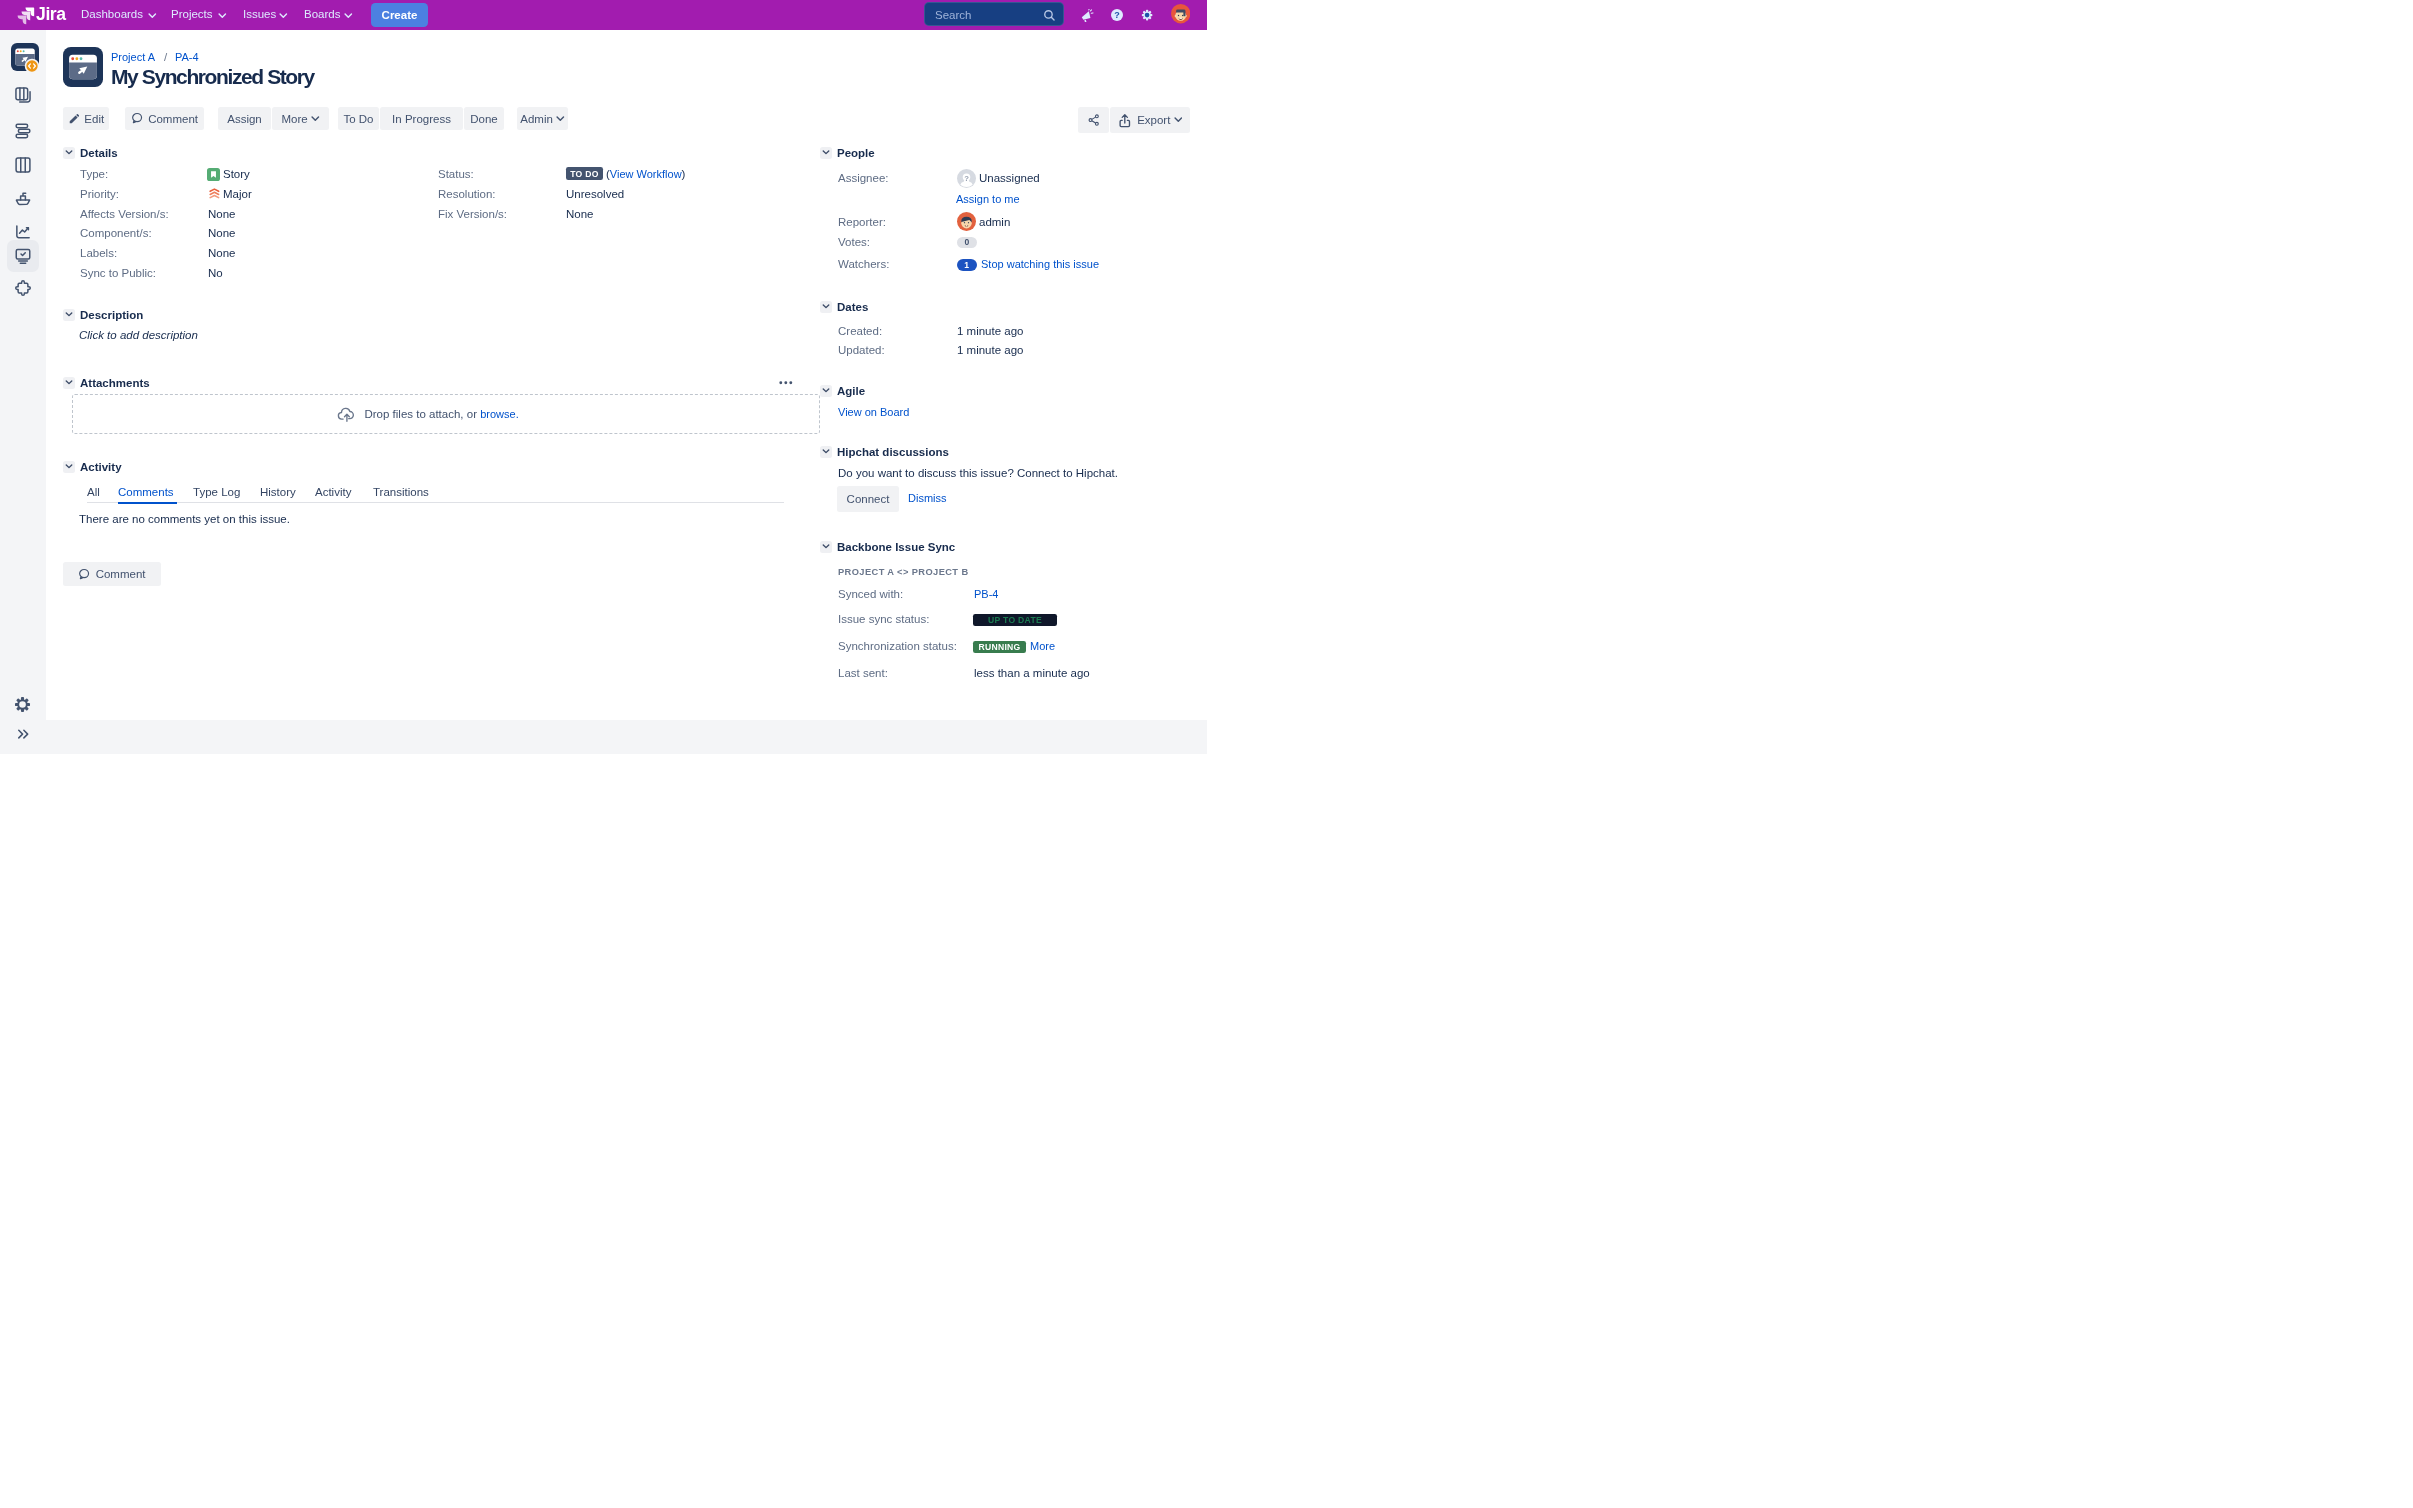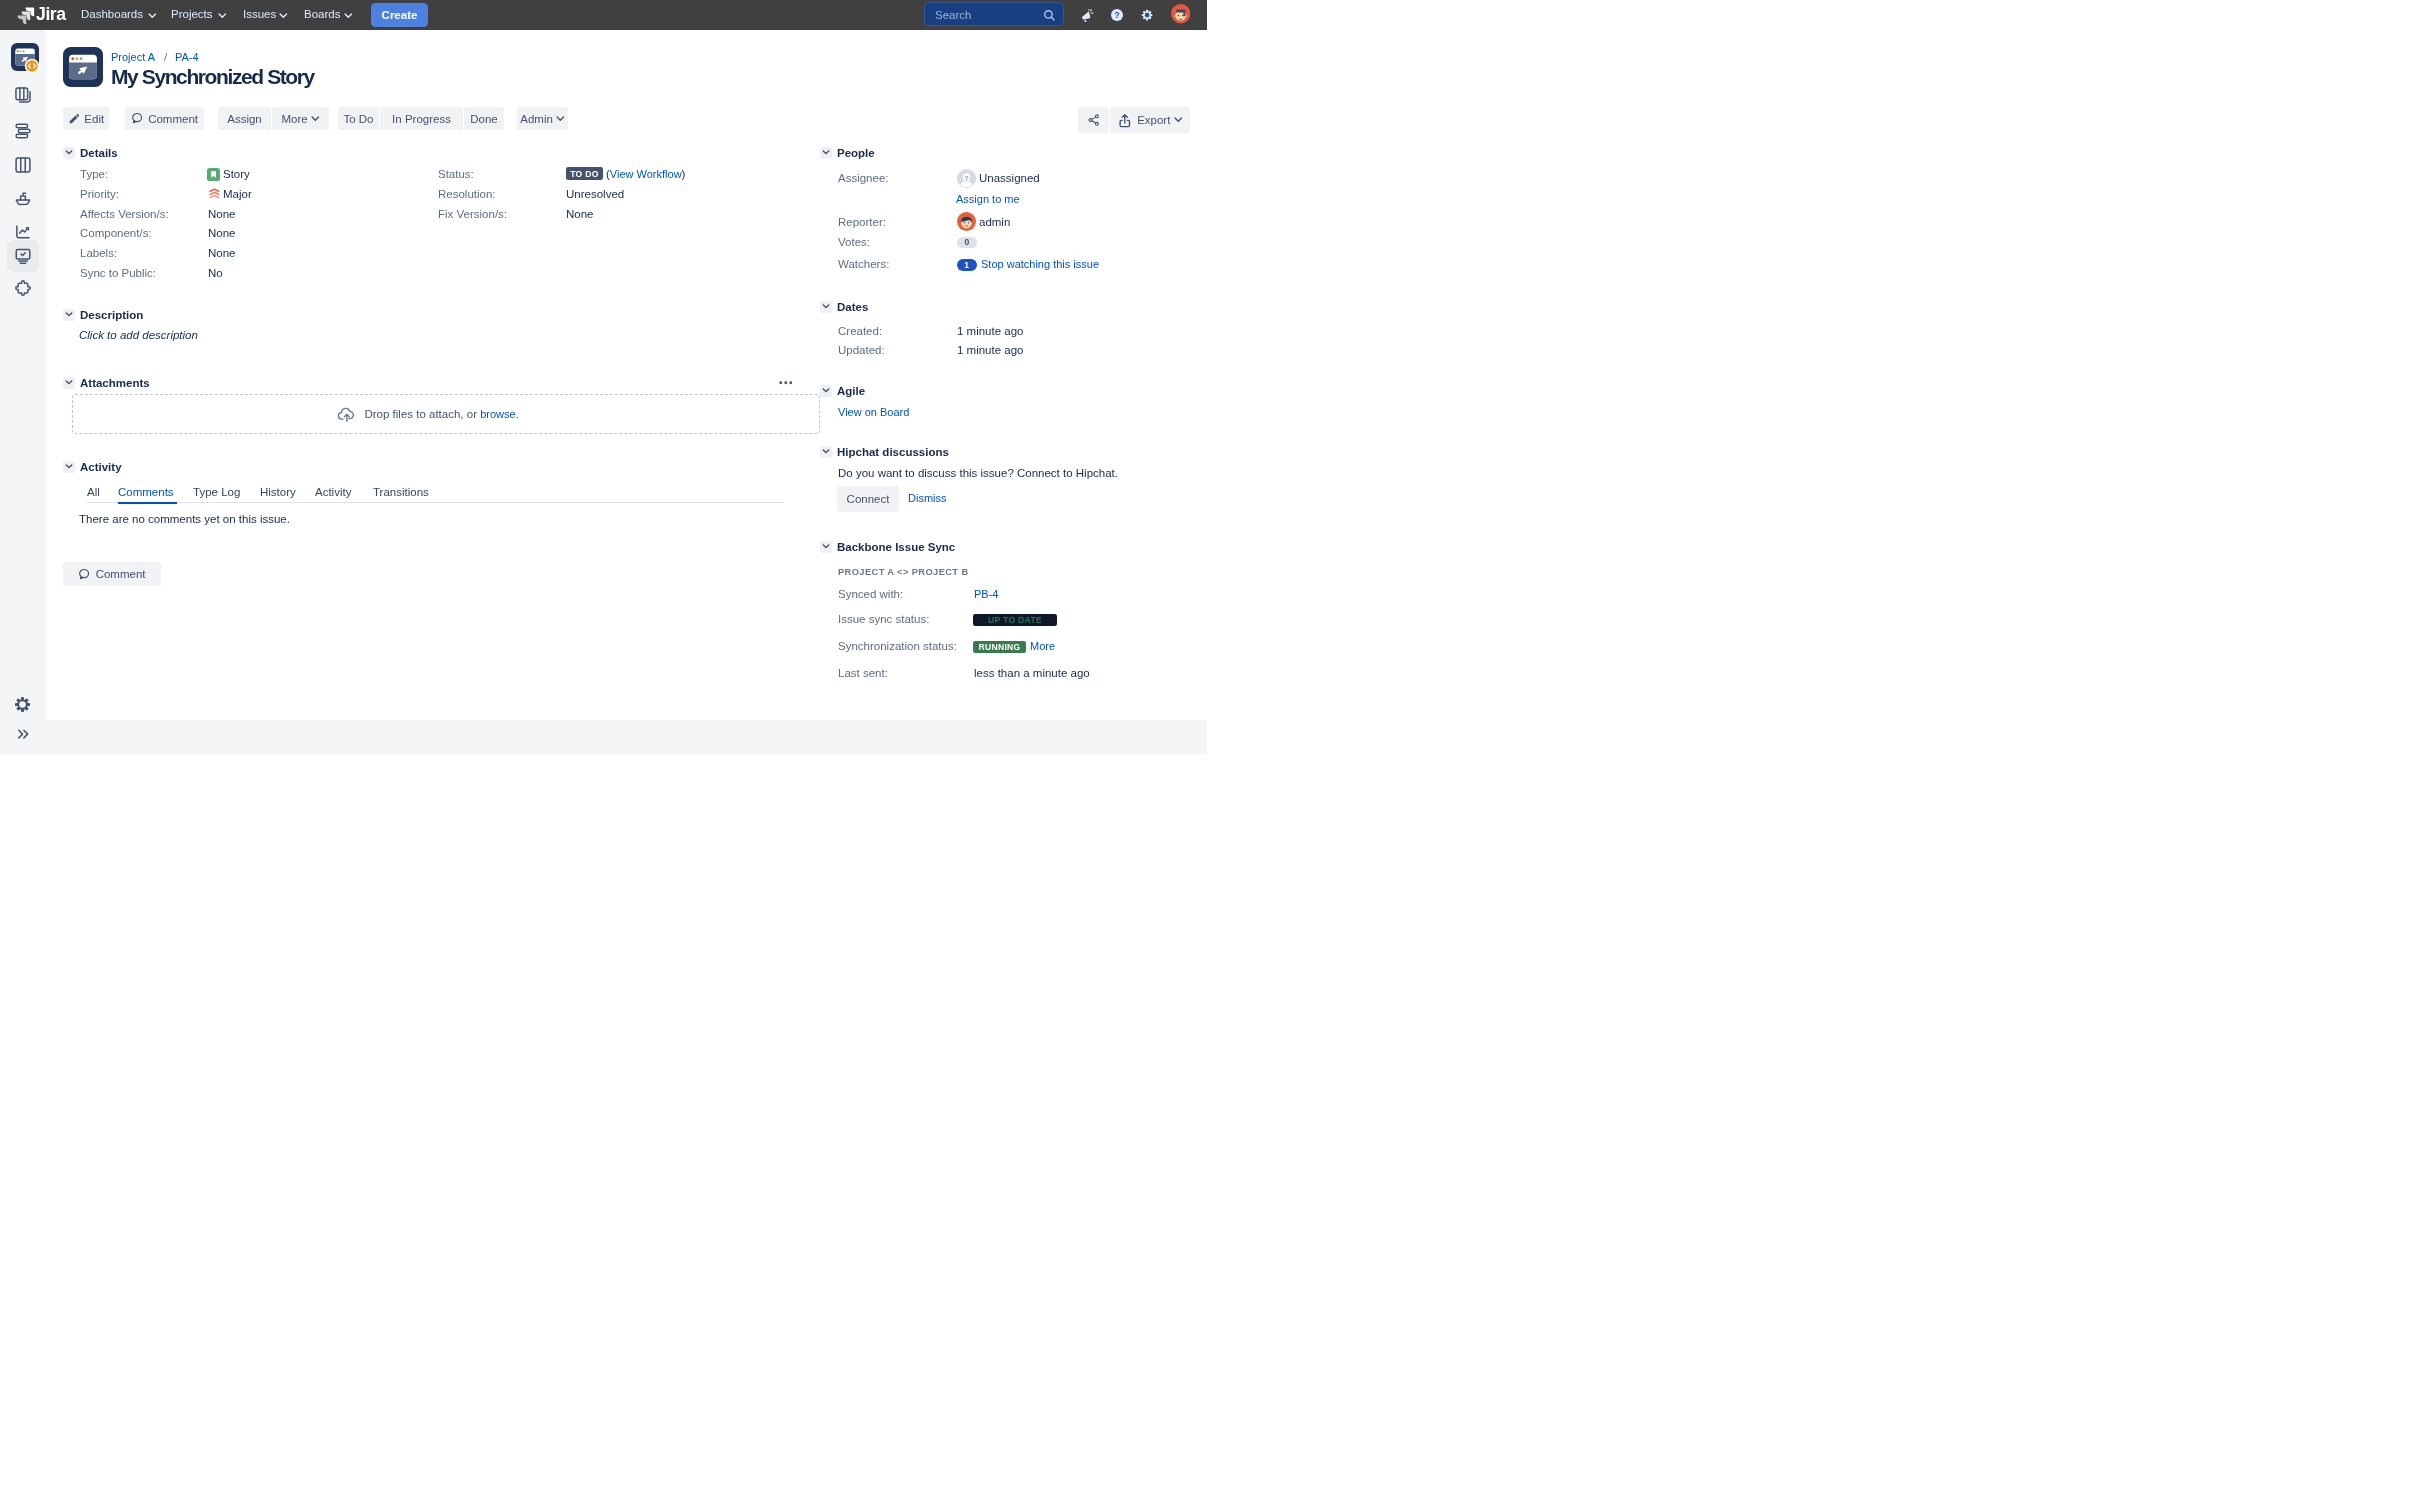--- a/index.html
+++ b/index.html
@@ -1,18 +1,18 @@
 <!DOCTYPE html>
 <html style="font-size:11.5px"><head>
 <meta charset="utf-8">
 <style>
 *{margin:0;padding:0;box-sizing:border-box}
 html,body{width:1207px;height:754px;overflow:hidden;background:#fff;font-family:"Liberation Sans",sans-serif;-webkit-font-smoothing:antialiased}
 .abs{position:absolute}
-#nav{position:absolute;left:0;top:0;width:1207px;height:30px;background:#404040;color:#DEEBFF}
+#nav{position:absolute;left:0;top:0;width:1207px;height:30px;background:#a21caf;color:#DEEBFF}
 .navitem{position:absolute;top:8px;font-size:11.5px;color:#DEEBFF;font-weight:400}
 .nchev{position:absolute;top:13px}
 #create{position:absolute;left:371px;top:2.9px;width:57px;height:24.4px;background:#4c80e1;border-radius:4.3px;color:#fff;font-size:11.5px;font-weight:600;display:flex;align-items:center;justify-content:center}
 #search{position:absolute;left:924px;top:2.2px;width:140px;height:24px;background:#173f82;border:0.7px solid rgba(255,255,255,.13);border-radius:5px;color:#9FB3D9;font-size:11.5px;line-height:24px;padding-left:10px}
 #sidebar{position:absolute;left:0;top:30px;width:46px;height:724px;background:#F4F5F7}
 .sicon{position:absolute;left:14.4px;color:#44546F}
 .lbl{position:absolute;font-size:11.5px;color:#5E6C84;white-space:nowrap}
 .val{position:absolute;font-size:11.5px;color:#172B4D;white-space:nowrap}
 .lnk{position:absolute;font-size:11px;color:#0052CC;white-space:nowrap}
 a{text-decoration:none}

